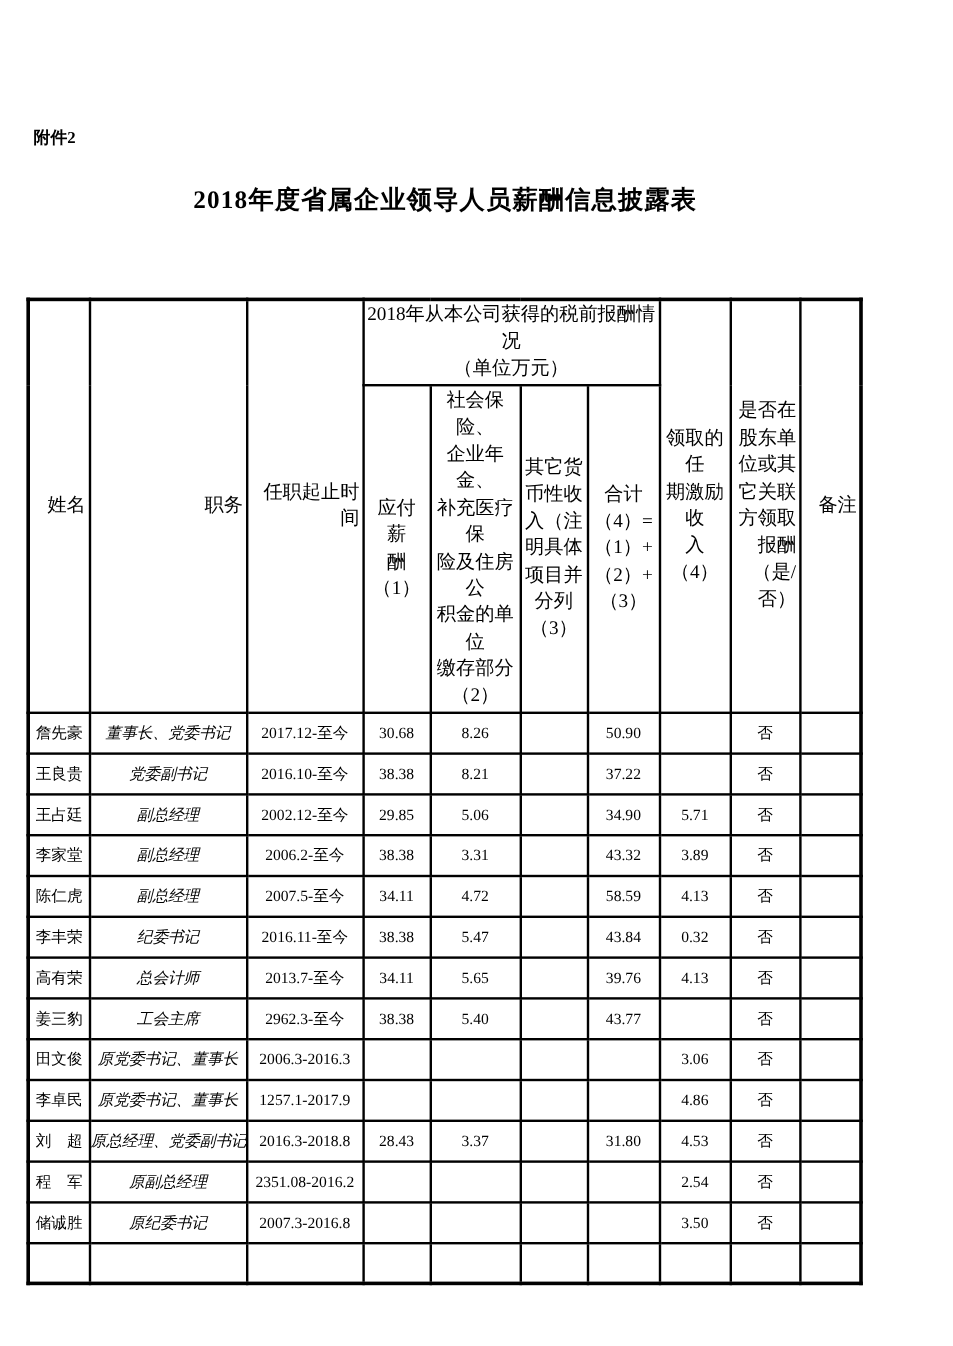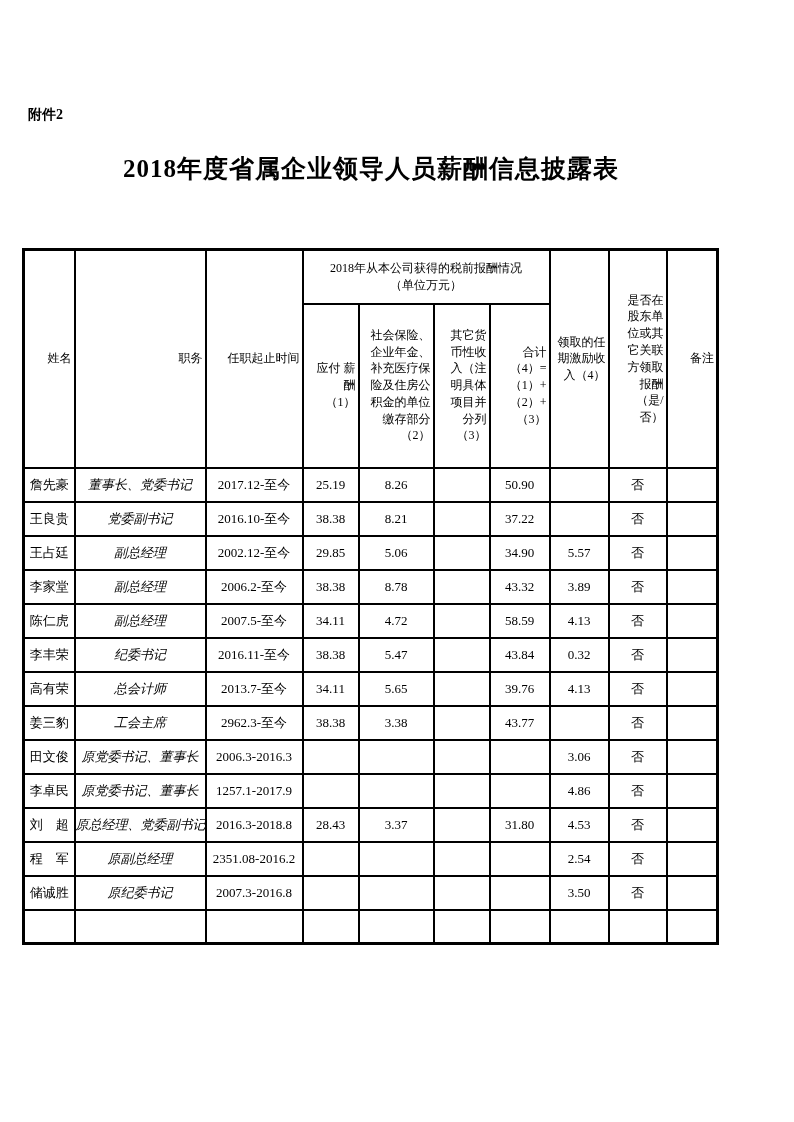--- a/index.html
+++ b/index.html
@@ -24,55 +24,55 @@
     font-size: 14px;
     font-weight: bold;
   }
   .title {
     position: absolute;
     left: 0;
     top: 152px;
     width: 742px;
     margin: 0;
     text-align: center;
-    font-size: 25px;
+    font-size: 21px;
     font-weight: bold;
     letter-spacing: 1px;
   }
   table.doc-table {
     position: absolute;
     left: 22px;
     top: 248px;
     width: 694px;
     border-collapse: collapse;
     table-layout: fixed;
     border: 3px solid #000;
   }
   .doc-table th, .doc-table td {
     border: 2px solid #000;
     vertical-align: middle;
     overflow: hidden;
     font-weight: normal;
     padding: 1px 2px;
   }
   .doc-table thead th {
-    font-size: 12px;
+    font-size: 16px;
     line-height: 1.4;
     white-space: pre-line;
   }
   .doc-table thead tr.hdr-group-row { height: 54px; }
   .doc-table thead tr.hdr-detail-row { height: 164px; }
   .doc-table tbody tr { height: 34px; }
   .doc-table tbody td {
     font-size: 13px;
     text-align: center;
     white-space: nowrap;
   }
   .hdr-center { text-align: right; }
-  .hdr-left { text-align: right; padding-left: 4px; margin-top: 10px; }
+  .hdr-left { text-align: center; padding-left: 4px; margin-top: 10px; }
   .hdr-group { text-align: center; font-size: 12.5px; }
   td.col-position { font-size: 12.5px; padding: 0; font-style: italic; }
   td.col-term { font-size: 12.5px; padding: 0; }
 </style>
 </head>
 <body>
 
 <div class="page">
 
   <div class="attachment">附件2</div>
@@ -135,21 +135,21 @@
 （1）+
 （2）+
 （3）</th>
       </tr>
     </thead>
     <tbody>
         <tr>
           <td class="col-name">詹先豪</td>
           <td class="col-position">董事长、党委书记</td>
           <td class="col-term">2017.12-至今</td>
-          <td class="col-payable">25.19</td>
+          <td class="col-payable">30.68</td>
           <td class="col-social">8.26</td>
           <td class="col-other"></td>
           <td class="col-total">50.90</td>
           <td class="col-incentive"></td>
           <td class="col-shareholder">否</td>
           <td class="col-remark"></td>
         </tr>
         <tr>
           <td class="col-name">王良贵</td>
           <td class="col-position">党委副书记</td>
@@ -163,30 +163,30 @@
           <td class="col-remark"></td>
         </tr>
         <tr>
           <td class="col-name">王占廷</td>
           <td class="col-position">副总经理</td>
           <td class="col-term">2002.12-至今</td>
           <td class="col-payable">29.85</td>
           <td class="col-social">5.06</td>
           <td class="col-other"></td>
           <td class="col-total">34.90</td>
-          <td class="col-incentive">5.57</td>
+          <td class="col-incentive">5.71</td>
           <td class="col-shareholder">否</td>
           <td class="col-remark"></td>
         </tr>
         <tr>
           <td class="col-name">李家堂</td>
           <td class="col-position">副总经理</td>
           <td class="col-term">2006.2-至今</td>
           <td class="col-payable">38.38</td>
-          <td class="col-social">8.78</td>
+          <td class="col-social">3.31</td>
           <td class="col-other"></td>
           <td class="col-total">43.32</td>
           <td class="col-incentive">3.89</td>
           <td class="col-shareholder">否</td>
           <td class="col-remark"></td>
         </tr>
         <tr>
           <td class="col-name">陈仁虎</td>
           <td class="col-position">副总经理</td>
           <td class="col-term">2007.5-至今</td>
@@ -220,21 +220,21 @@
           <td class="col-total">39.76</td>
           <td class="col-incentive">4.13</td>
           <td class="col-shareholder">否</td>
           <td class="col-remark"></td>
         </tr>
         <tr>
           <td class="col-name">姜三豹</td>
           <td class="col-position">工会主席</td>
           <td class="col-term">2962.3-至今</td>
           <td class="col-payable">38.38</td>
-          <td class="col-social">3.38</td>
+          <td class="col-social">5.40</td>
           <td class="col-other"></td>
           <td class="col-total">43.77</td>
           <td class="col-incentive"></td>
           <td class="col-shareholder">否</td>
           <td class="col-remark"></td>
         </tr>
         <tr>
           <td class="col-name">田文俊</td>
           <td class="col-position">原党委书记、董事长</td>
           <td class="col-term">2006.3-2016.3</td>

